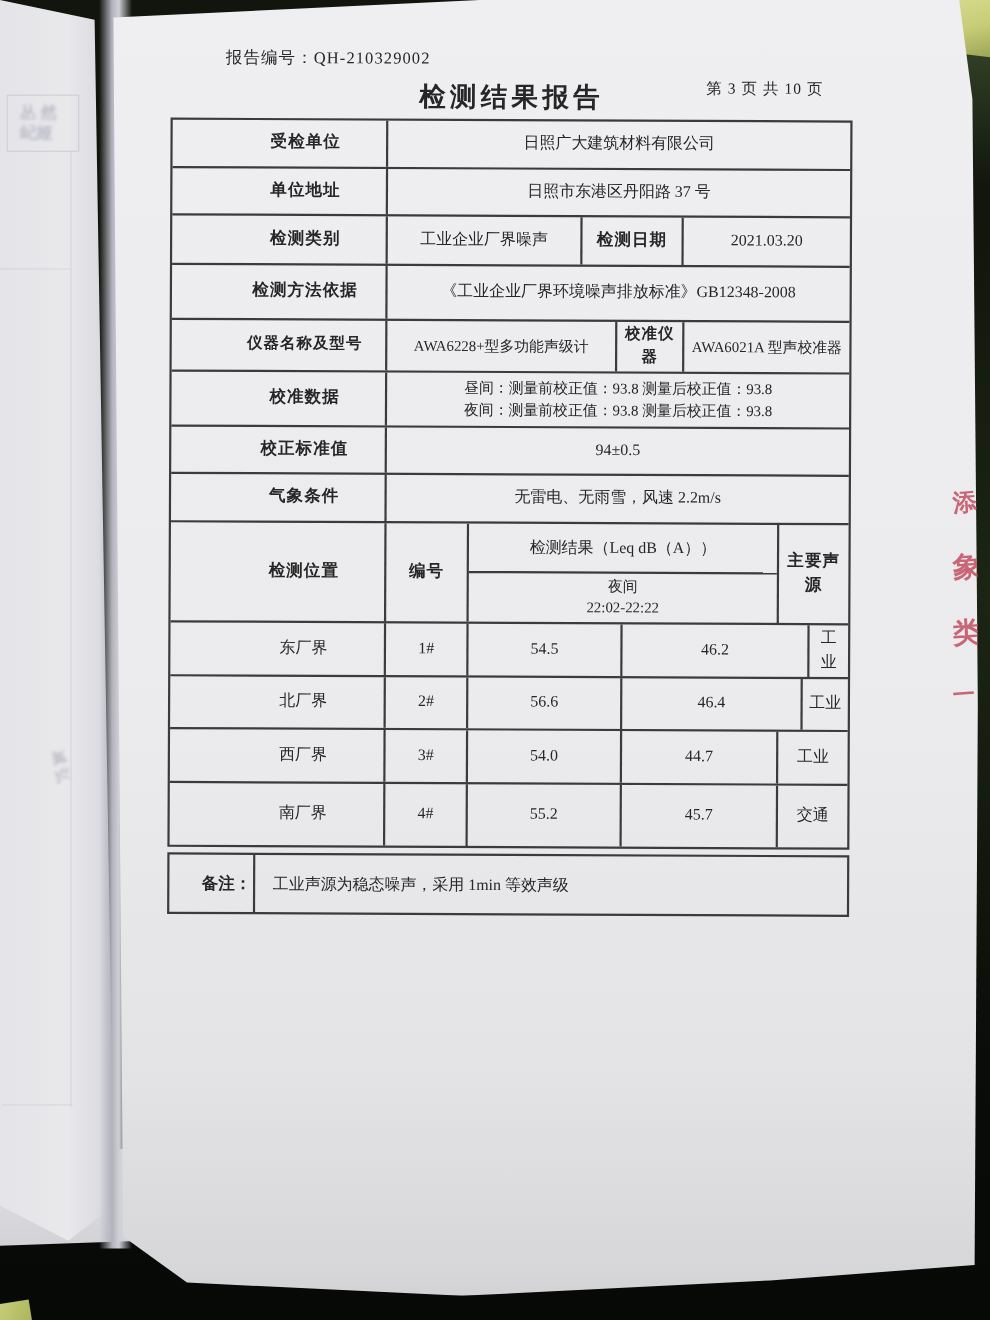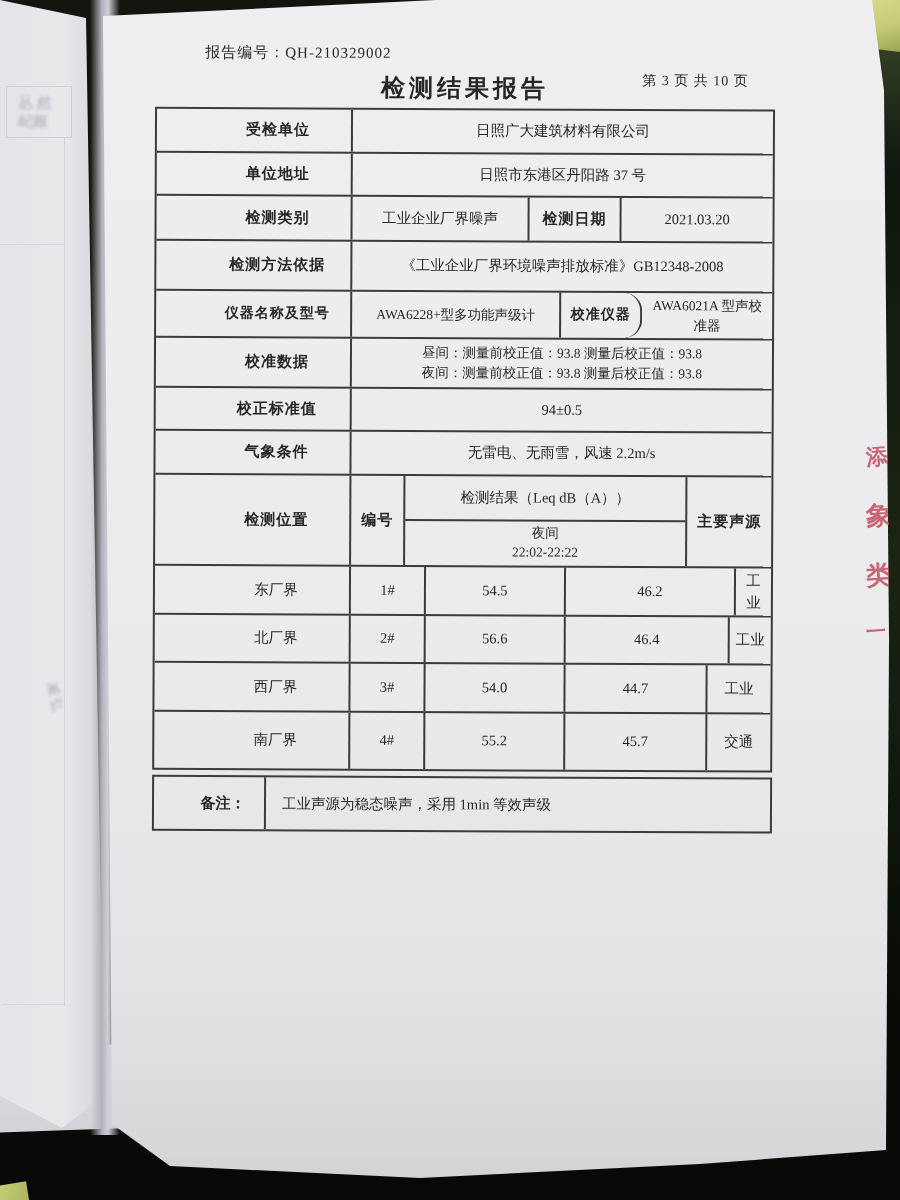--- a/index.html
+++ b/index.html
@@ -54,21 +54,21 @@
   .tbl{position:absolute;left:155px;top:108px;width:620px;border:2px solid #3b3b3b;background:transparent;}
   .tr{display:flex;border-bottom:2px solid #3b3b3b;}
   .tr:last-child{border-bottom:none;}
   .td{border-right:2px solid #3b3b3b;display:flex;flex-direction:column;align-items:center;
     justify-content:center;text-align:center;font-size:14.5px;padding:2px 4px;line-height:1.45;}
   .td:last-child{border-right:none;}
   .lbl{font-weight:bold;font-size:15px;letter-spacing:1px;}
   .c1{width:148px;flex:none;margin-left:48px;}
   .grow{flex:1;}
   .remark-tbl{position:absolute;left:155px;top:776px;width:620px;height:56px;border:2px solid #3b3b3b;display:flex;}
-  .remark-lbl{width:112px;flex:none;border-right:2px solid #3b3b3b;display:flex;align-items:center;justify-content:center;font-weight:bold;font-size:15px;padding-left:28px;}
+  .remark-lbl{width:78px;flex:none;border-right:2px solid #3b3b3b;display:flex;align-items:center;justify-content:center;font-weight:bold;font-size:15px;padding-left:28px;}
   .remark-val{flex:1;display:flex;align-items:center;padding-left:16px;font-size:14.5px;}
   .hdr-group{display:flex;flex-direction:column;width:282px;flex:none;border-right:2px solid #3b3b3b;}
   .hdr-top{height:45px;border-bottom:2px solid #3b3b3b;display:flex;align-items:center;justify-content:center;font-size:14.5px;}
   .hdr-bot{display:flex;flex:1;}
   .hdr-day{width:140px;flex:none;border-right:2px solid #3b3b3b;display:flex;flex-direction:column;align-items:center;justify-content:center;font-size:13.5px;line-height:1.4;}
   .hdr-night{flex:1;display:flex;flex-direction:column;align-items:center;justify-content:center;font-size:13.5px;line-height:1.4;}
   .small{font-size:13.5px;}
 </style>
 </head>
 <body>
@@ -126,21 +126,21 @@
       </div>
 
       <div class="tr" style="height:50px;">
         <div class="td c1 lbl">检测方法依据</div>
         <div class="td grow">《工业企业厂界环境噪声排放标准》GB12348-2008</div>
       </div>
 
       <div class="tr" style="height:47px;">
         <div class="td c1 lbl" style="font-size:14px;">仪器名称及型号</div>
         <div class="td small" style="width:209px;flex:none;">AWA6228+型多功能声级计</div>
-        <div class="td lbl" style="width:81px;flex:none;font-size:14px;border-radius:18px;">校准仪器</div>
+        <div class="td lbl" style="width:61px;flex:none;font-size:14px;">校准仪器</div>
         <div class="td grow small">AWA6021A 型声校准器</div>
       </div>
 
       <div class="tr" style="height:50px;">
         <div class="td c1 lbl">校准数据</div>
         <div class="td grow small">
           <span>昼间：测量前校正值：93.8 测量后校正值：93.8</span>
           <span>夜间：测量前校正值：93.8 测量后校正值：93.8</span>
         </div>
       </div>
@@ -150,21 +150,21 @@
         <div class="td grow">94±0.5</div>
       </div>
 
       <div class="tr" style="height:44px;">
         <div class="td c1 lbl">气象条件</div>
         <div class="td grow">无雷电、无雨雪，风速 2.2m/s</div>
       </div>
 
       <div class="tr" style="height:91px;">
         <div class="td c1 lbl">检测位置</div>
-        <div class="td lbl" style="width:54px;flex:none;">编号</div>
+        <div class="td lbl" style="width:75px;flex:none;">编号</div>
         <div class="hdr-group">
           <div class="hdr-top">检测结果（Leq dB（A））</div>
           <div class="hdr-bot">
             <div class="hdr-night">
               <span>夜间</span>
               <span>22:02-22:22</span>
             </div>
           </div>
         </div>
         <div class="td grow lbl">主要声源</div>

